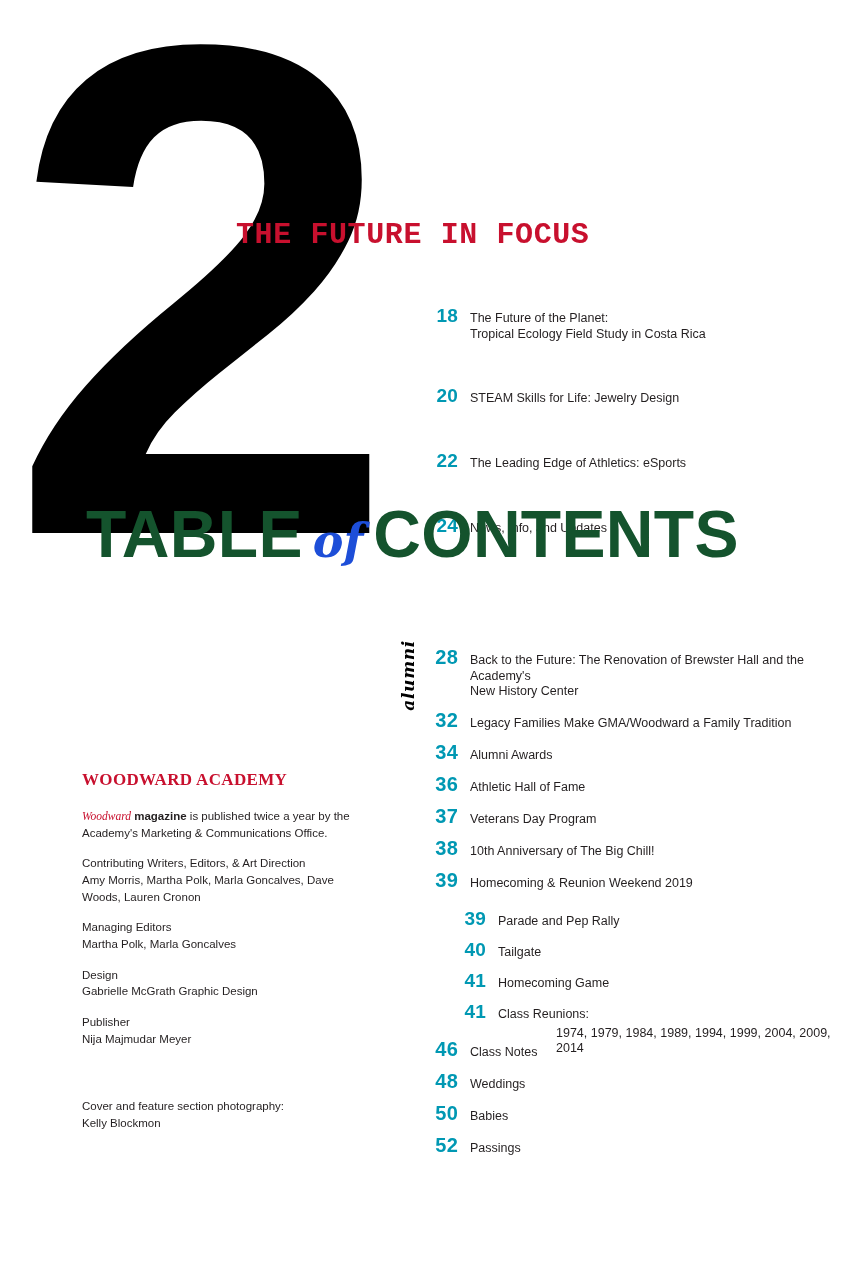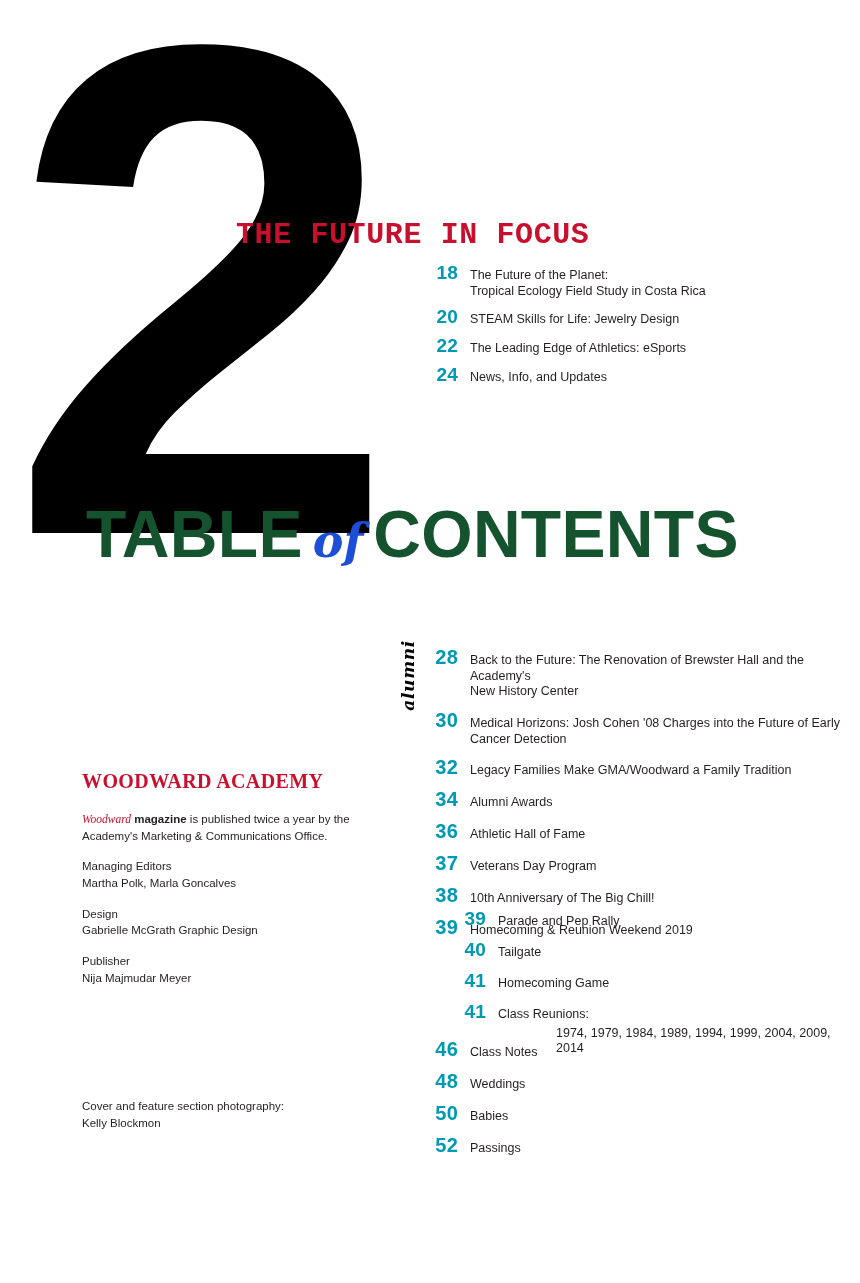--- a/index.html
+++ b/index.html
@@ -78,21 +78,21 @@
   .toc-text .line2 {
     display: block;
   }
 
   
   #list-future {
     left: 420px;
     top: 262px;
     width: 420px;
   }
-  #list-future .toc-row { margin-bottom: 7px; }
+  #list-future .toc-row { margin-bottom: 7px; margin-top: 43px; }
 
   
   .toc-heading {
     position: absolute;
     left: 86px;
     top: 496px;
     white-space: nowrap;
   }
   .toc-heading .word {
     font-size: 66px;
@@ -164,21 +164,21 @@
   
   .colophon {
     position: absolute;
     left: 82px;
     top: 770px;
     width: 280px;
   }
   .colophon-title {
     font-family: "Liberation Serif", serif;
     font-weight: bold;
-    font-size: 20px;
+    font-size: 17px;
     letter-spacing: 0.02em;
     color: #c8102e;
     margin-bottom: 18px;
   }
   .colophon p {
     margin: 0 0 14px 0;
     font-size: 11.5px;
     line-height: 1.45;
     color: #231f20;
   }
@@ -239,27 +239,20 @@
 
   <div class="toc-list" id="list-alumni">
     <div class="toc-row">
       <span class="toc-num">28</span>
       <span class="toc-text">
         <span>Back to the Future: The Renovation of Brewster Hall and the Academy's</span>
         <span class="line2">New History Center</span>
       </span>
     </div>
     <div class="toc-row">
-      <span class="toc-num">30</span>
-      <span class="toc-text">
-        <span>Medical Horizons: Josh Cohen '08 Charges into the Future of Early</span>
-        <span class="line2">Cancer Detection</span>
-      </span>
-    </div>
-    <div class="toc-row">
       <span class="toc-num">32</span>
       <span class="toc-text">Legacy Families Make GMA/Woodward a Family Tradition</span>
     </div>
     <div class="toc-row">
       <span class="toc-num">34</span>
       <span class="toc-text">Alumni Awards</span>
     </div>
     <div class="toc-row">
       <span class="toc-num">36</span>
       <span class="toc-text">Athletic Hall of Fame</span>
@@ -315,20 +308,24 @@
     </div>
     <div class="toc-row">
       <span class="toc-num">52</span>
       <span class="toc-text">Passings</span>
     </div>
   </div>
 
   <div class="colophon">
     <div class="colophon-title">WOODWARD ACADEMY</div>
     <p><span class="mag">Woodward</span> <span class="mag-word">magazine</span><span> is published twice a year by the Academy's Marketing &amp; Communications Office.</span></p>
+    <p>
+      <span>Contributing Writers, Editors, &amp; Art Direction</span><br>
+      <span>Amy Morris, Martha Polk, Marla Goncalves, Dave Woods, Lauren Cronon</span>
+    </p>
     <p>
       <span>Managing Editors</span><br>
       <span>Martha Polk, Marla Goncalves</span>
     </p>
     <p>
       <span>Design</span><br>
       <span>Gabrielle McGrath Graphic Design</span>
     </p>
     <p>
       <span>Publisher</span><br>

